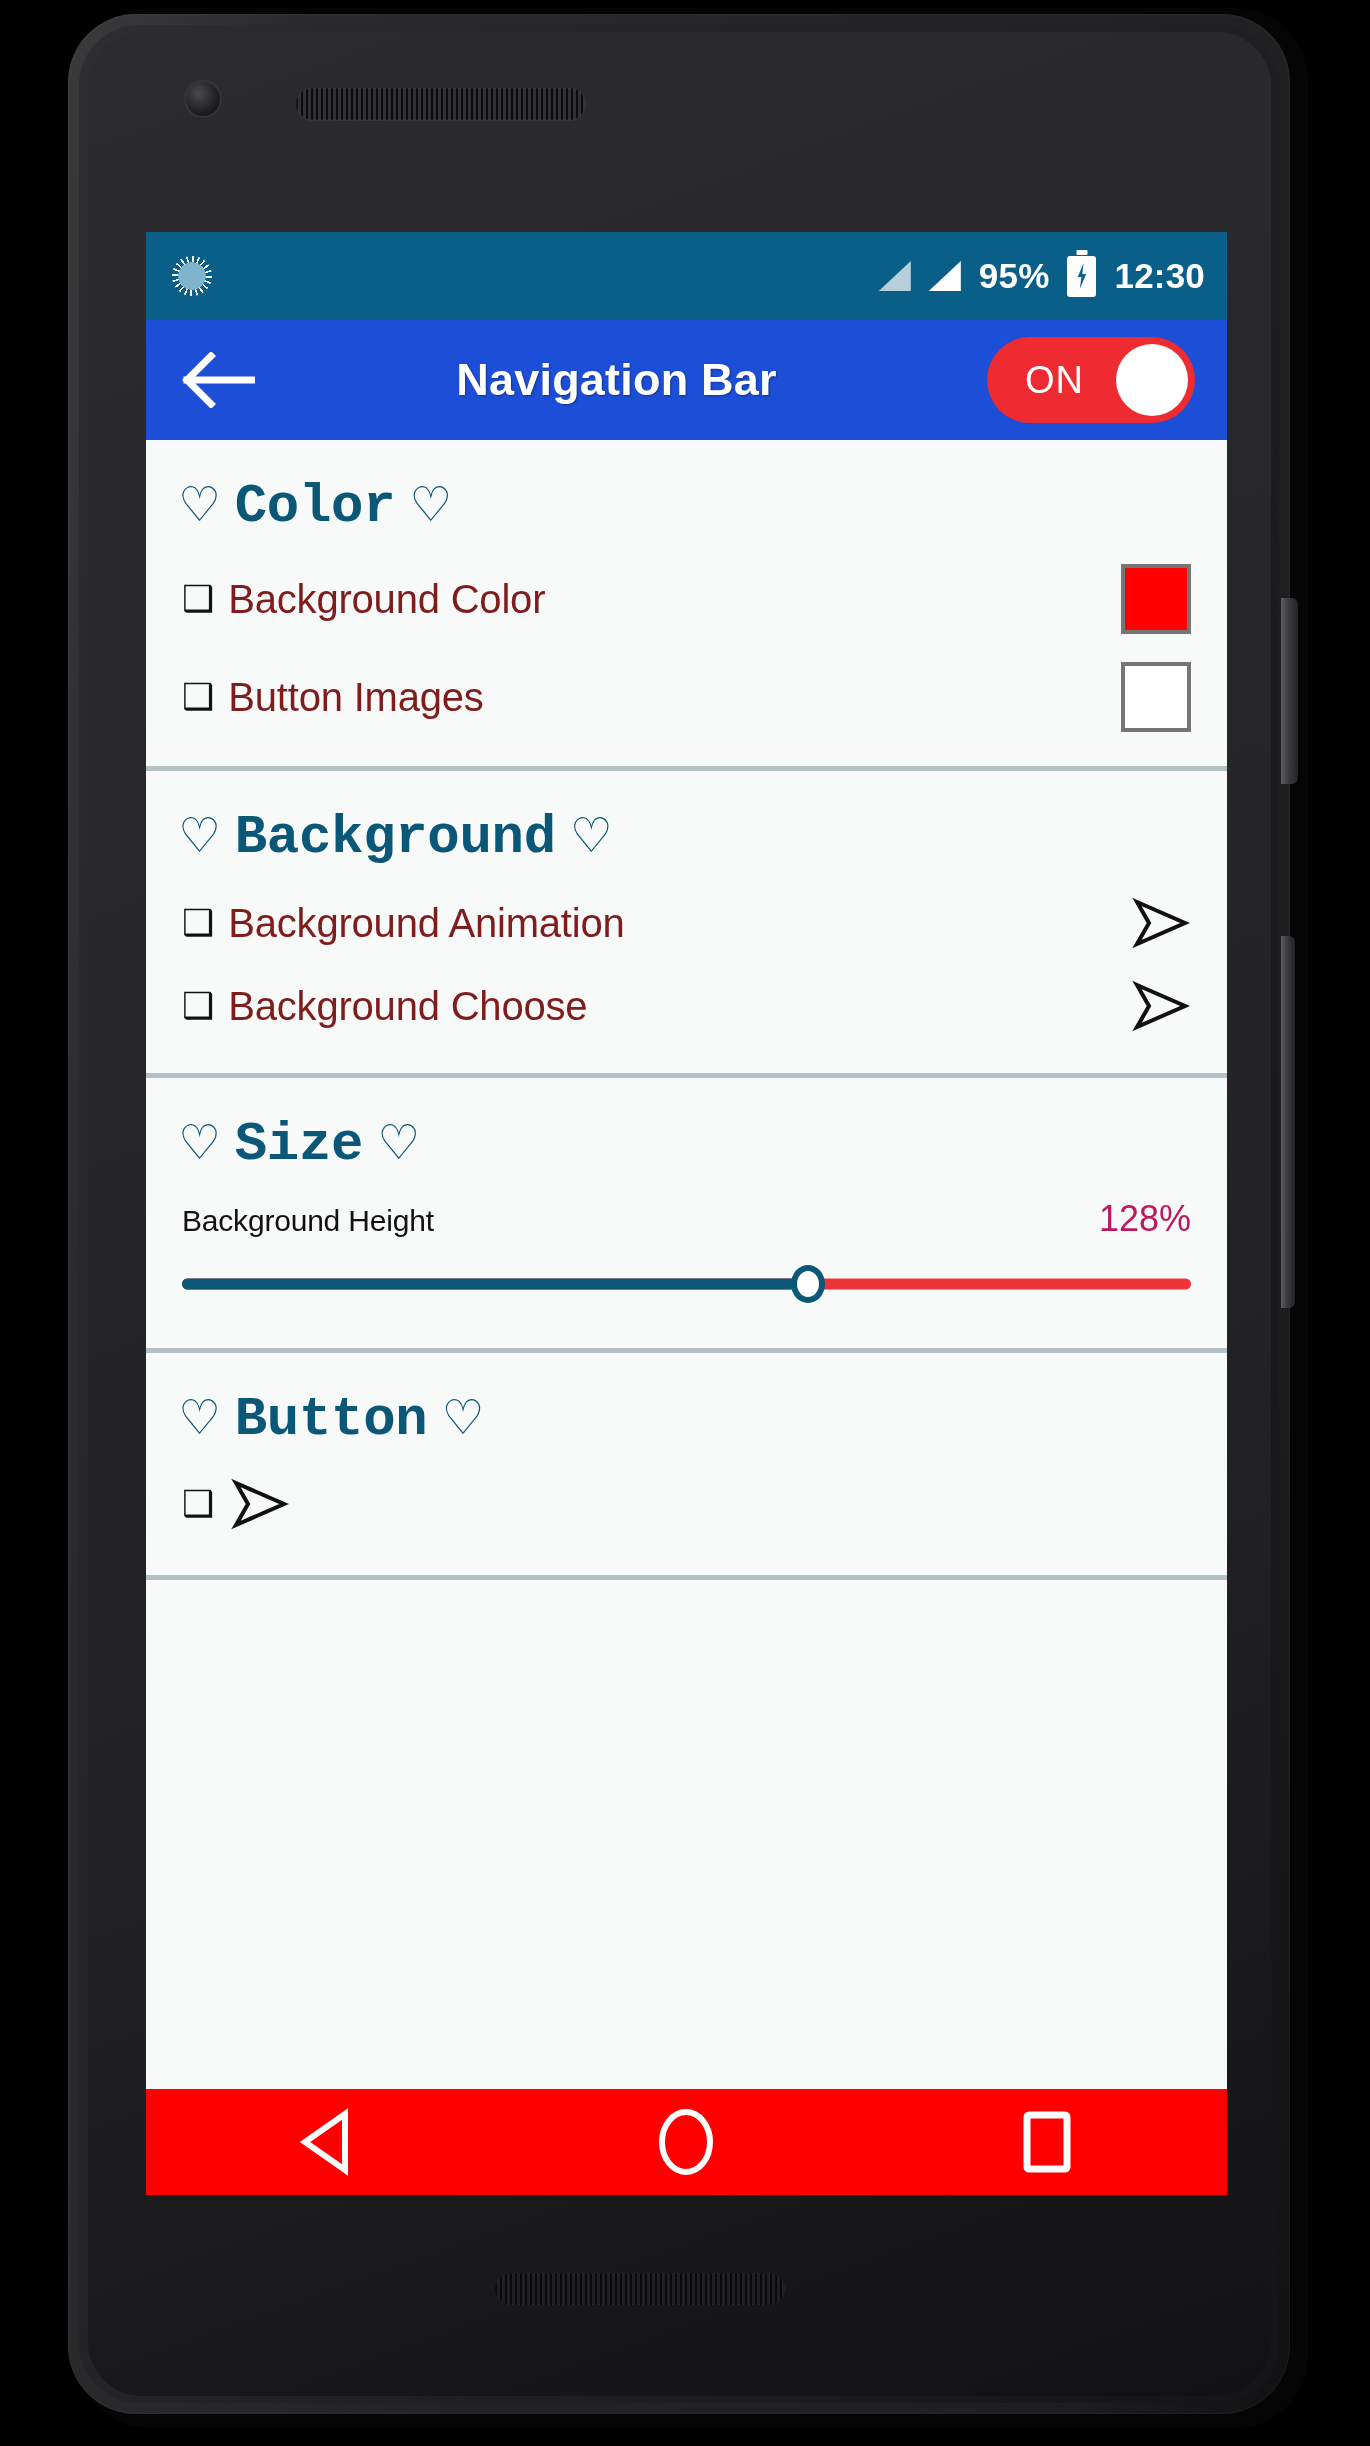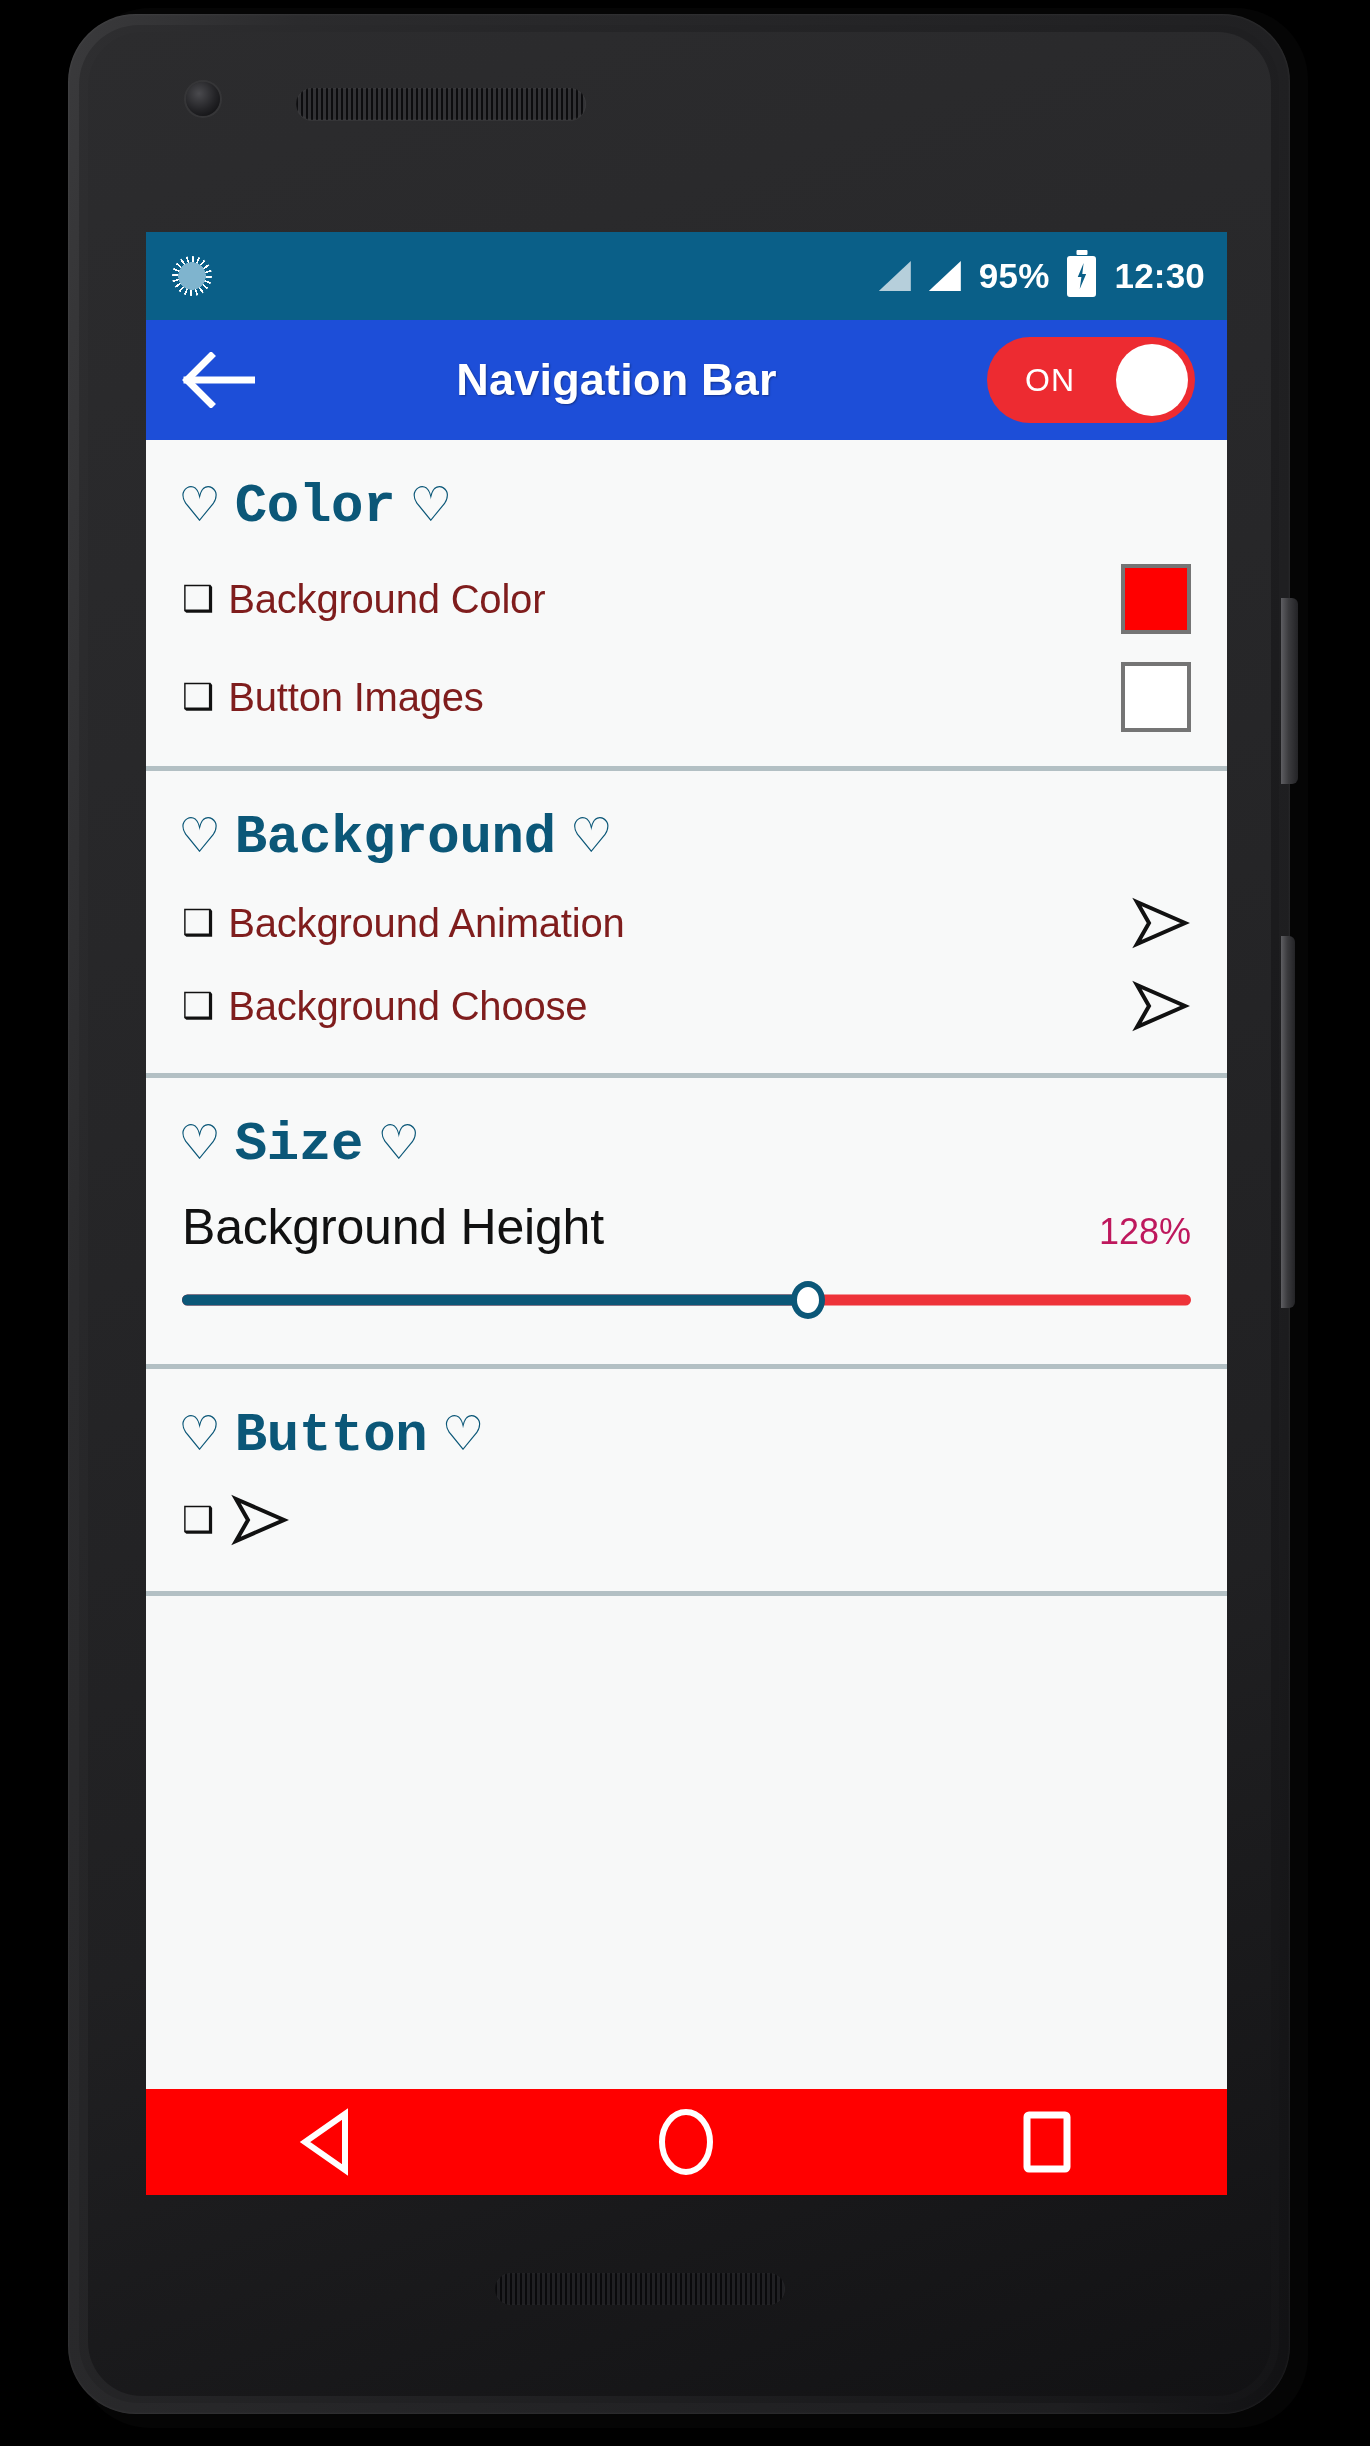--- a/index.html
+++ b/index.html
@@ -224,21 +224,21 @@
     flex: 0 0 auto;
     position: relative;
     width: 208px; height: 86px;
     border-radius: 43px;
     background: #ED2B31;
     display: flex; align-items: center;
     margin-right: 8px;
   }
   .toggle-label {
     color: #ffffff;
-    font-size: 32px;
+    font-size: 38px;
     font-weight: 400;
     margin-left: 38px;
     letter-spacing: 1px;
   }
   .toggle-knob {
     position: absolute;
     right: 7px; top: 50%;
     transform: translateY(-50%);
     width: 72px; height: 72px;
     border-radius: 50%;
@@ -303,21 +303,21 @@
   }
   .arrow-icon { flex: 0 0 auto; width: 62px; height: 54px; }
 
   
   .slider-row {
     display: flex;
     align-items: baseline;
     justify-content: space-between;
     padding: 10px 36px 0 36px;
   }
-  .slider-label { font-size: 50px; color: #111111; letter-spacing: -0.2px; }
+  .slider-label { font-size: 30px; color: #111111; letter-spacing: -0.2px; }
   .slider-value { font-size: 36px; color: #be185d; }
   .slider-wrap {
     position: relative;
     margin: 26px 36px 46px 36px;
     height: 36px;
   }
   .slider-track {
     position: absolute;
     left: 0; right: 0; top: 50%;
     transform: translateY(-50%);

